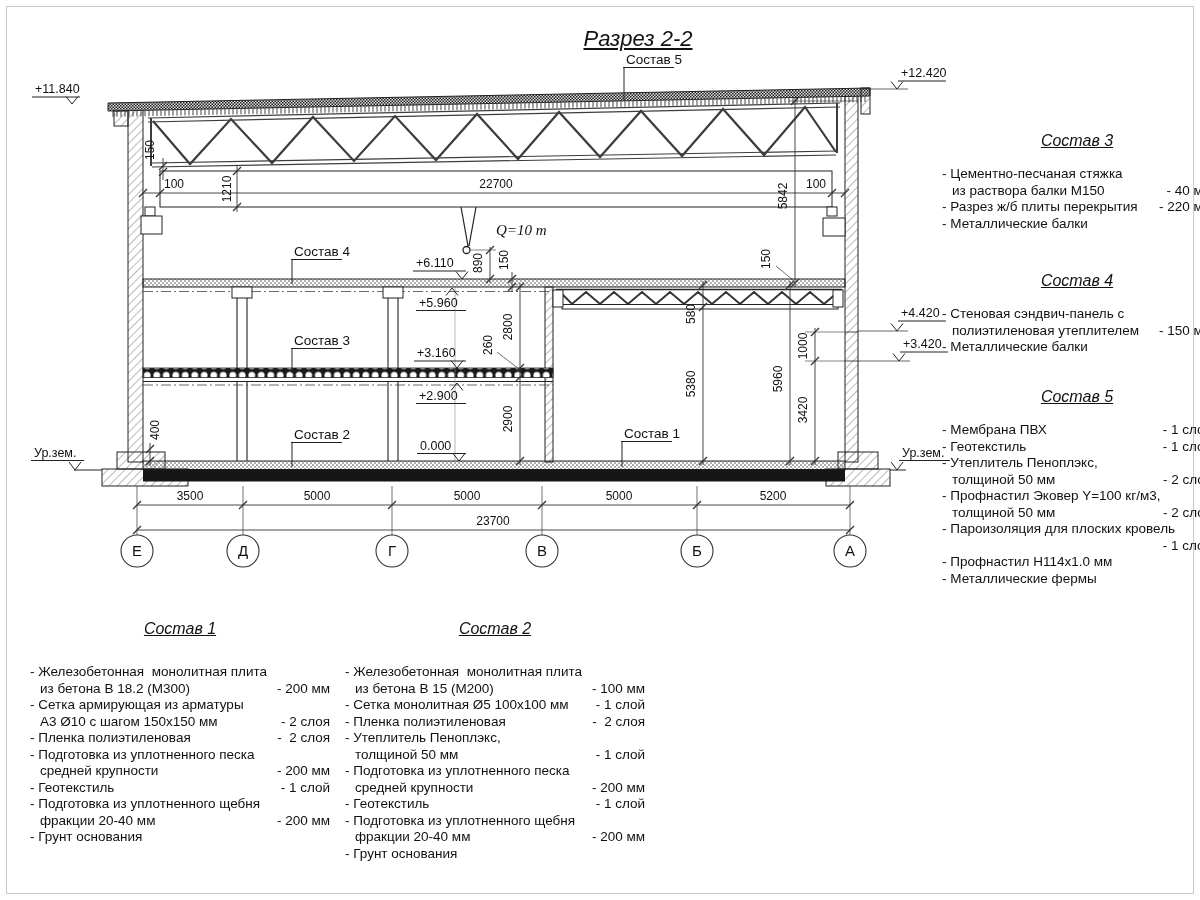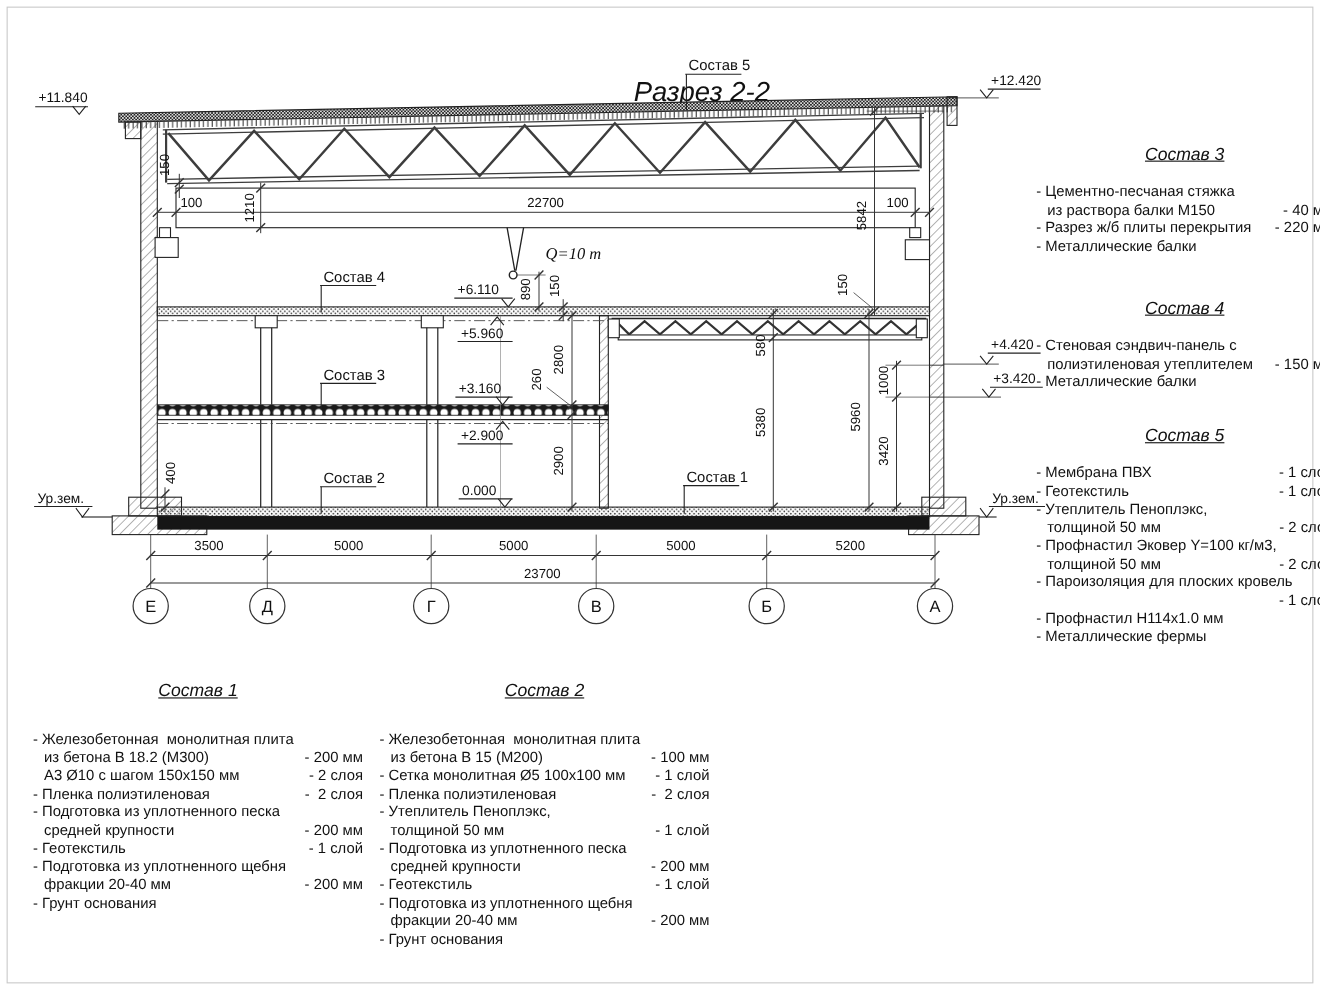--- a/index.html
+++ b/index.html
@@ -1,20 +1,20 @@
 <!DOCTYPE html>
 <html><head>
 <meta charset="utf-8">
 <style>
   html,body{margin:0;padding:0;background:#fff;width:1200px;height:900px;overflow:hidden;
     font-family:"Liberation Sans",sans-serif;color:#111;}
   #page{position:relative;width:1200px;height:900px;background:#fff;}
   #frame{position:absolute;left:6px;top:6px;right:6px;bottom:6px;border:1px solid #c9c9c9;pointer-events:none;}
   #main-title{position:absolute;left:638px;top:26px;transform:translateX(-50%);
-    font-size:25px;font-style:italic;text-decoration:underline;white-space:nowrap;margin-top:44px;}
+    font-size:22px;font-style:italic;text-decoration:underline;white-space:nowrap;}
   svg{position:absolute;left:0;top:0;}
   svg text{font-family:"Liberation Sans",sans-serif;fill:#111;}
   .dimt{font-size:12px;}
   .elvt{font-size:12.5px;}
   .calt{font-size:13.5px;}
   .axt{font-size:15px;}
   .qlbl{font-family:"Liberation Serif",serif;font-style:italic;font-size:15px;}
   .spec{position:absolute;}
   .spec-title{font-style:italic;font-size:16px;text-align:center;text-decoration:underline;margin-bottom:26px;white-space:nowrap;}
   .spec.tight .spec-title{margin-bottom:16px;}
@@ -333,20 +333,21 @@
         <div class="spec-row"><span class="st">- Металлические фермы</span></div>
       </div>
   </div>
 
   <div class="spec" style="left:30px;top:620px;width:300px">
     <div class="spec-title">Состав 1</div>
     <div>
 
     <div class="spec-row"><span class="st">- Железобетонная  монолитная плита</span><span class="sv"></span></div>
         <div class="spec-row ind"><span class="st">из бетона В 18.2 (М300)</span><span class="sv">- 200 мм</span></div>
+        <div class="spec-row"><span class="st">- Сетка армирующая из арматуры</span><span class="sv"></span></div>
         <div class="spec-row ind"><span class="st">А3 Ø10 с шагом 150х150 мм</span><span class="sv">- 2 слоя</span></div>
         <div class="spec-row"><span class="st">- Пленка полиэтиленовая</span><span class="sv">-  2 слоя</span></div>
         <div class="spec-row"><span class="st">- Подготовка из уплотненного песка</span><span class="sv"></span></div>
         <div class="spec-row ind"><span class="st">средней крупности</span><span class="sv">- 200 мм</span></div>
         <div class="spec-row"><span class="st">- Геотекстиль</span><span class="sv">- 1 слой</span></div>
         <div class="spec-row"><span class="st">- Подготовка из уплотненного щебня</span><span class="sv"></span></div>
         <div class="spec-row ind"><span class="st">фракции 20-40 мм</span><span class="sv">- 200 мм</span></div>
         <div class="spec-row"><span class="st">- Грунт основания</span><span class="sv"></span></div>
       </div>
   </div>

